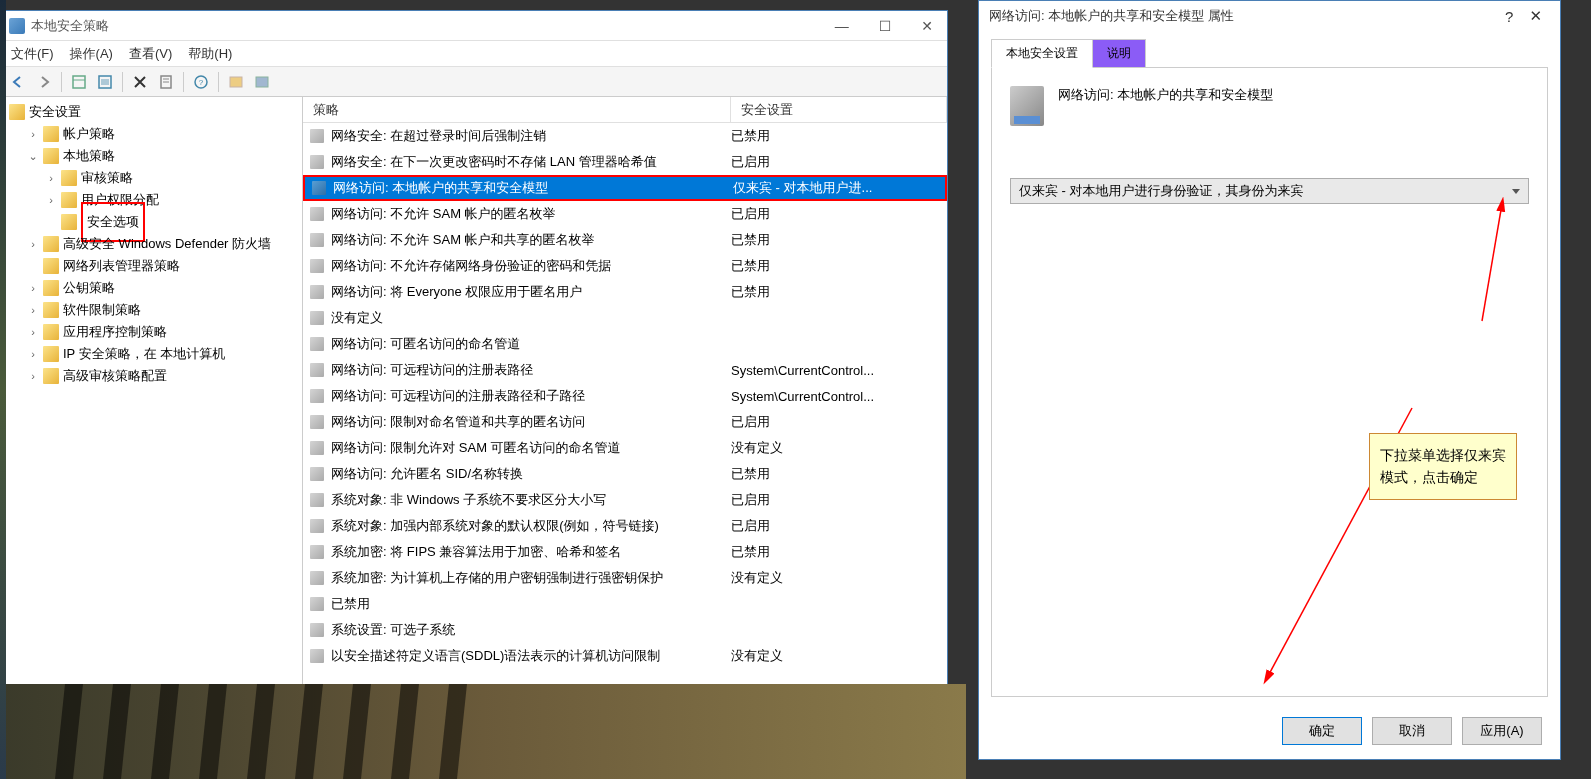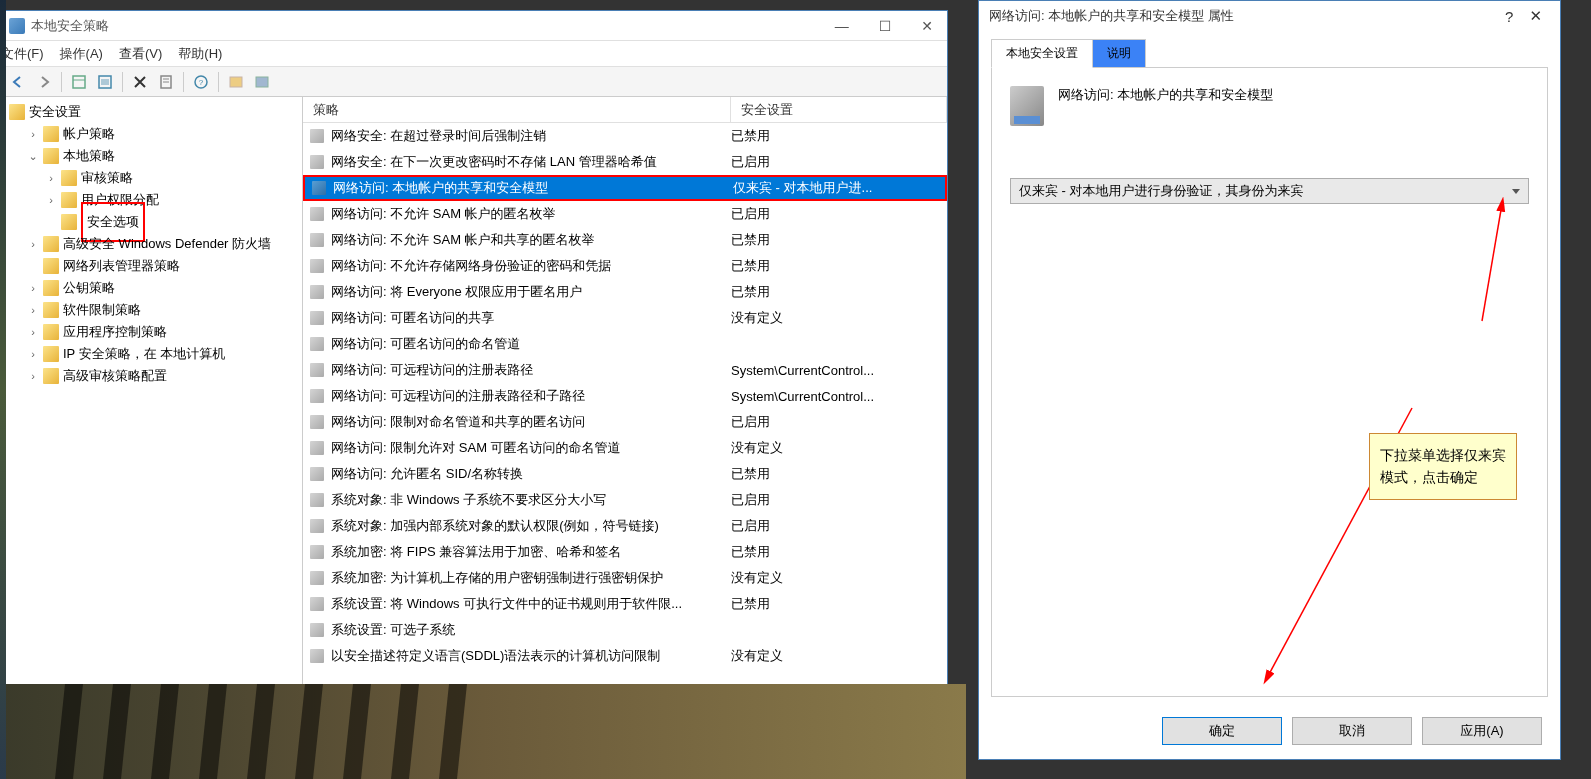--- a/index.html
+++ b/index.html
@@ -5,21 +5,21 @@
     * { margin: 0; padding: 0; box-sizing: border-box; }
     body { font-family: "Microsoft YaHei", "Segoe UI", Tahoma, sans-serif; font-size: 13px; background: #333; width: 1591px; height: 779px; position: relative; overflow: hidden; }
     
     .main-window { position: absolute; left: 0; top: 0; width: 948px; height: 684px; background: #fff; border: 1px solid #4a7fb5; margin-top: 10px; }
     .title-bar { height: 30px; display: flex; align-items: center; padding: 0 8px; background: #fff; border-bottom: 1px solid #e0e0e0; }
     .title-bar .icon { width: 16px; height: 16px; margin-right: 6px; background: linear-gradient(135deg,#6ba3d6,#3a7ab8); border-radius: 2px; }
     .title-bar .title { flex: 1; color: #555; }
     .window-controls { display: flex; gap: 18px; }
     .window-controls span { color: #555; cursor: default; font-size: 14px; padding: 2px 6px; }
     
-    .menu-bar { height: 26px; display: flex; align-items: center; padding: 0 0; gap: 16px; background: #fff; border-bottom: 1px solid #e0e0e0; }
+    .menu-bar { height: 26px; display: flex; align-items: center; padding: 0 10px; gap: 16px; background: #fff; border-bottom: 1px solid #e0e0e0; }
     .menu-bar span { color: #333; cursor: default; }
     
     .toolbar { height: 30px; display: flex; align-items: center; padding: 0 6px; gap: 4px; background: #f5f5f5; border-bottom: 1px solid #ccc; }
     .tb-btn { width: 22px; height: 22px; display: flex; align-items: center; justify-content: center; cursor: default; }
     .tb-sep { width: 1px; height: 20px; background: #ccc; margin: 0 2px; }
     
     .main-content { display: flex; height: calc(100% - 86px); }
     .tree-panel { width: 302px; border-right: 1px solid #ccc; overflow: auto; padding: 4px 0; }
     .tree-item { display: flex; align-items: center; padding: 2px 0 2px 8px; cursor: default; white-space: nowrap; height: 22px; }
     .tree-toggle { width: 12px; height: 12px; margin-right: 4px; display: flex; align-items: center; justify-content: center; font-size: 11px; color: #666; }
@@ -45,36 +45,36 @@
     .list-row .c2 { flex: 1; overflow: hidden; text-overflow: ellipsis; white-space: nowrap; }
     
     .props-window { position: absolute; left: 978px; top: 0; width: 583px; height: 760px; background: #fff; border: 1px solid #4a7fb5; }
     .props-title-bar { height: 30px; display: flex; align-items: center; padding: 0 10px; }
     .props-title-bar .title { flex: 1; color: #333; }
     .props-title-bar .ctrl { padding: 2px 8px; color: #333; cursor: default; font-size: 15px; }
     
     .tabs { display: flex; margin: 8px 12px 0 12px; }
     .tab { padding: 5px 14px; border: 1px solid #ccc; background: #fff; cursor: default; font-size: 12px; margin-right: -1px; }
     .tab.active { border-bottom: 1px solid #fff; position: relative; z-index: 1; }
-    .tab.inactive { background: #3b82f6; }
+    .tab.inactive { background: #8b5cf6; }
     .tab-content { margin: 0 12px 12px 12px; border: 1px solid #ccc; border-top: 1px solid #ccc; margin-top: -1px; height: 630px; padding: 10px 18px; position: relative; }
     
     .policy-header { display: flex; align-items: flex-start; gap: 14px; padding: 8px 0; }
     .server-icon { width: 34px; height: 40px; background: linear-gradient(135deg,#ccc,#888); border-radius: 2px; position: relative; }
     .server-icon::after { content: ''; position: absolute; bottom: 2px; left: 4px; right: 4px; height: 8px; background: #5a8fd4; }
     
     .dropdown { width: 100%; margin-top: 44px; height: 26px; border: 1px solid #adadad; background: #e9e9e9; padding: 0 24px 0 8px; display: flex; align-items: center; position: relative; cursor: default; }
     .dropdown::after { content: ''; position: absolute; right: 8px; top: 10px; border-left: 4px solid transparent; border-right: 4px solid transparent; border-top: 5px solid #555; }
     
     .annotation { position: absolute; right: 30px; top: 365px; width: 148px; background: #ffffcc; border: 1px solid #cc8833; padding: 10px; font-size: 14px; line-height: 1.6; z-index: 10; }
     
     .arrow-svg { position: absolute; pointer-events: none; z-index: 5; }
     
     .props-buttons { position: absolute; bottom: 14px; right: 18px; display: flex; gap: 10px; }
-    .btn { width: 120px; height: 28px; border: 1px solid #adadad; background: #e1e1e1; display: flex; align-items: center; justify-content: center; cursor: default; font-size: 13px; }
+    .btn { width: 80px; height: 28px; border: 1px solid #adadad; background: #e1e1e1; display: flex; align-items: center; justify-content: center; cursor: default; font-size: 13px; }
     .btn.primary { border-color: #0078d7; }
     
     .bg-image { position: absolute; left: 0; top: 684px; width: 966px; height: 95px; background: linear-gradient(90deg, #3a3a2a 0%, #4a4530 20%, #6a5a3a 50%, #8a7a4a 100%); }
     .bg-image .bars { display: flex; height: 100%; gap: 30px; padding: 0 60px; }
     .bg-image .bar { width: 18px; background: rgba(0,0,0,0.5); transform: skewX(-6deg); }
     
     .side-strip { position: absolute; left: 0; top: 0; width: 6px; height: 779px; background: linear-gradient(180deg, #1a2a3a, #4a5a3a, #2a3a4a); z-index: 100; }
   </style>
 </head>
 <body>
@@ -276,21 +276,20 @@
             <span class="row-icon">
               <span class="policy-icon"></span>
             </span>
             <span class="c1">网络访问: 将 Everyone 权限应用于匿名用户</span>
             <span class="c2">已禁用</span>
           </div>
           <div class="list-row">
             <span class="row-icon">
               <span class="policy-icon"></span>
             </span>
-            <span class="c1">网络访问: 可匿名访问的共享</span>
             <span class="c2">没有定义</span>
           </div>
           <div class="list-row">
             <span class="row-icon">
               <span class="policy-icon"></span>
             </span>
             <span class="c1">网络访问: 可匿名访问的命名管道</span>
             <span class="c2"></span>
           </div>
           <div class="list-row">
@@ -353,21 +352,20 @@
             <span class="row-icon">
               <span class="policy-icon"></span>
             </span>
             <span class="c1">系统加密: 为计算机上存储的用户密钥强制进行强密钥保护</span>
             <span class="c2">没有定义</span>
           </div>
           <div class="list-row">
             <span class="row-icon">
               <span class="policy-icon"></span>
             </span>
-            <span class="c1">系统设置: 将 Windows 可执行文件中的证书规则用于软件限...</span>
             <span class="c2">已禁用</span>
           </div>
           <div class="list-row">
             <span class="row-icon">
               <span class="policy-icon"></span>
             </span>
             <span class="c1">系统设置: 可选子系统</span>
             <span class="c2"></span>
           </div>
           <div class="list-row">

